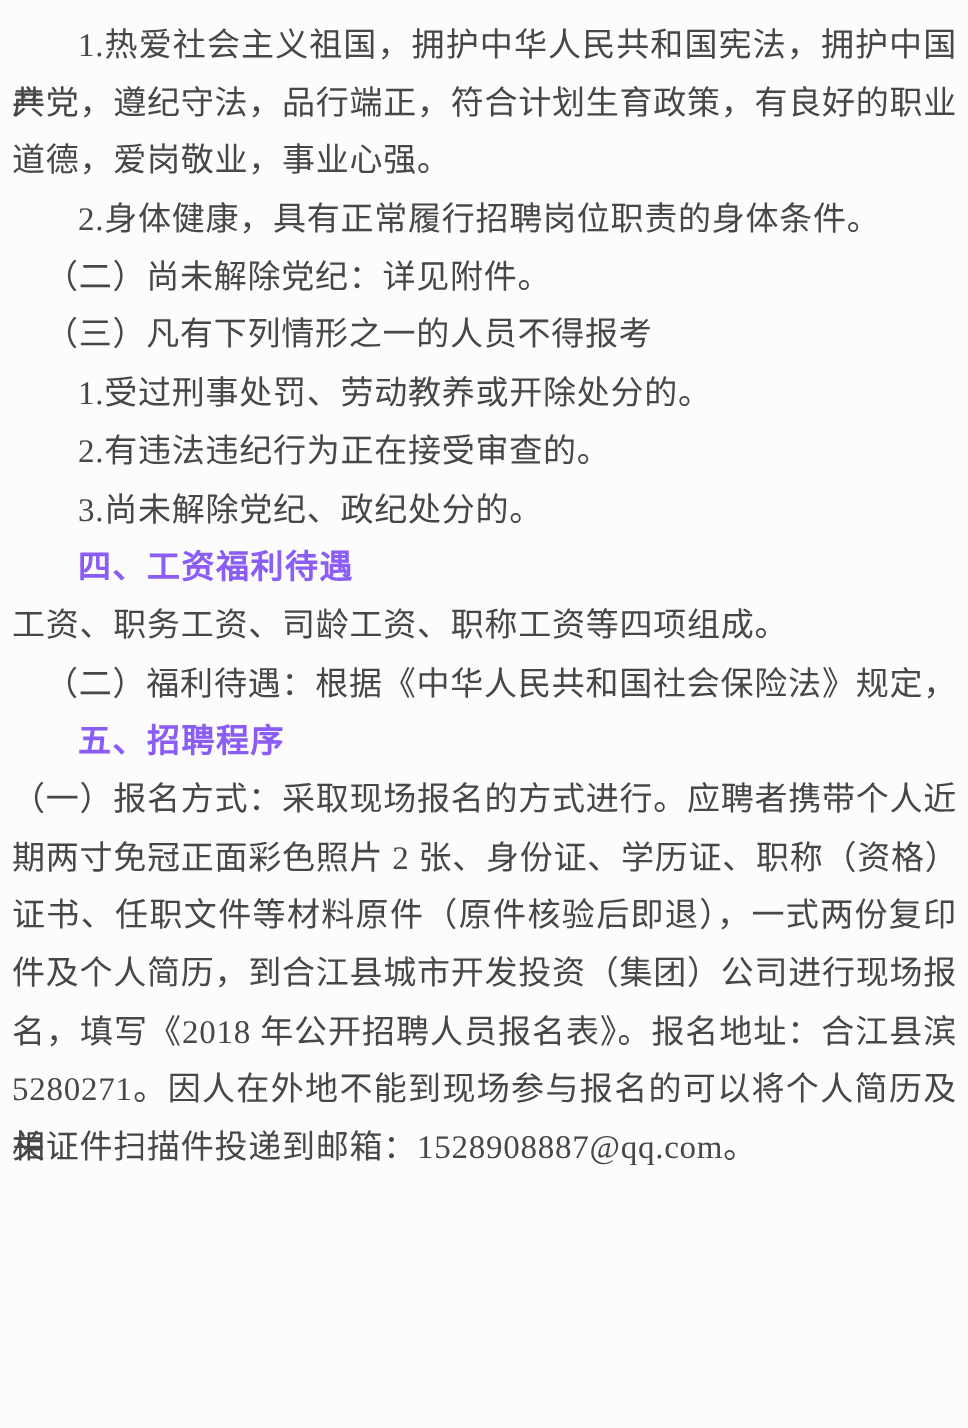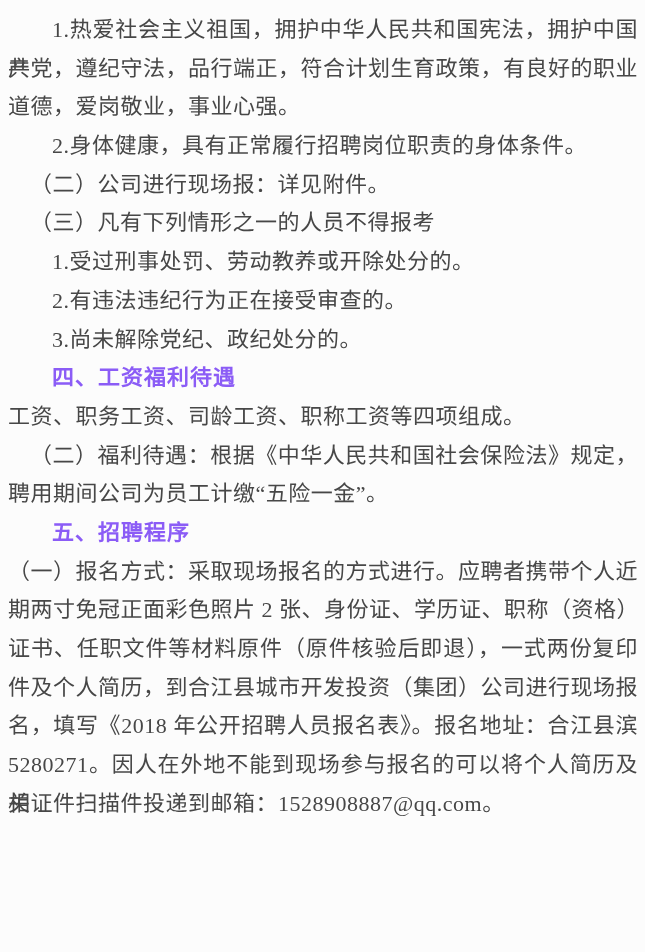--- a/index.html
+++ b/index.html
@@ -48,29 +48,28 @@
     }
   </style>
 </head>
 <body>
 
 <main class="page">
   <div class="ln ind2 j">1.热爱社会主义祖国，拥护中华人民共和国宪法，拥护中国共</div>
   <div class="ln j">产党，遵纪守法，品行端正，符合计划生育政策，有良好的职业</div>
   <div class="ln">道德，爱岗敬业，事业心强。</div>
   <div class="ln ind2">2.身体健康，具有正常履行招聘岗位职责的身体条件。</div>
-  <div class="ln ind1">（二）公司进行现场报：详见附件。</div>
+  <div class="ln ind1">（二）尚未解除党纪：详见附件。</div>
   <div class="ln ind1">（三）凡有下列情形之一的人员不得报考</div>
   <div class="ln ind2">1.受过刑事处罚、劳动教养或开除处分的。</div>
   <div class="ln ind2">2.有违法违纪行为正在接受审查的。</div>
   <div class="ln ind2">3.尚未解除党纪、政纪处分的。</div>
   <h2 class="ln ind2 heading">四、工资福利待遇</h2>
   <div class="ln">工资、职务工资、司龄工资、职称工资等四项组成。</div>
   <div class="ln ind1 j">（二）福利待遇：根据《中华人民共和国社会保险法》规定，</div>
-  <div class="ln">聘用期间公司为员工计缴“五险一金”。</div>
   <h2 class="ln ind2 heading">五、招聘程序</h2>
   <div class="ln j">（一）报名方式：采取现场报名的方式进行。应聘者携带个人近</div>
   <div class="ln j">期两寸免冠正面彩色照片 2 张、身份证、学历证、职称（资格）</div>
   <div class="ln j">证书、任职文件等材料原件（原件核验后即退），一式两份复印</div>
   <div class="ln j">件及个人简历，到合江县城市开发投资（集团）公司进行现场报</div>
   <div class="ln j">名，填写《2018 年公开招聘人员报名表》。报名地址：合江县滨</div>
   <div class="ln j">5280271。因人在外地不能到现场参与报名的可以将个人简历及相</div>
   <div class="ln">关证件扫描件投递到邮箱：1528908887@qq.com。</div>
 </main>
 

